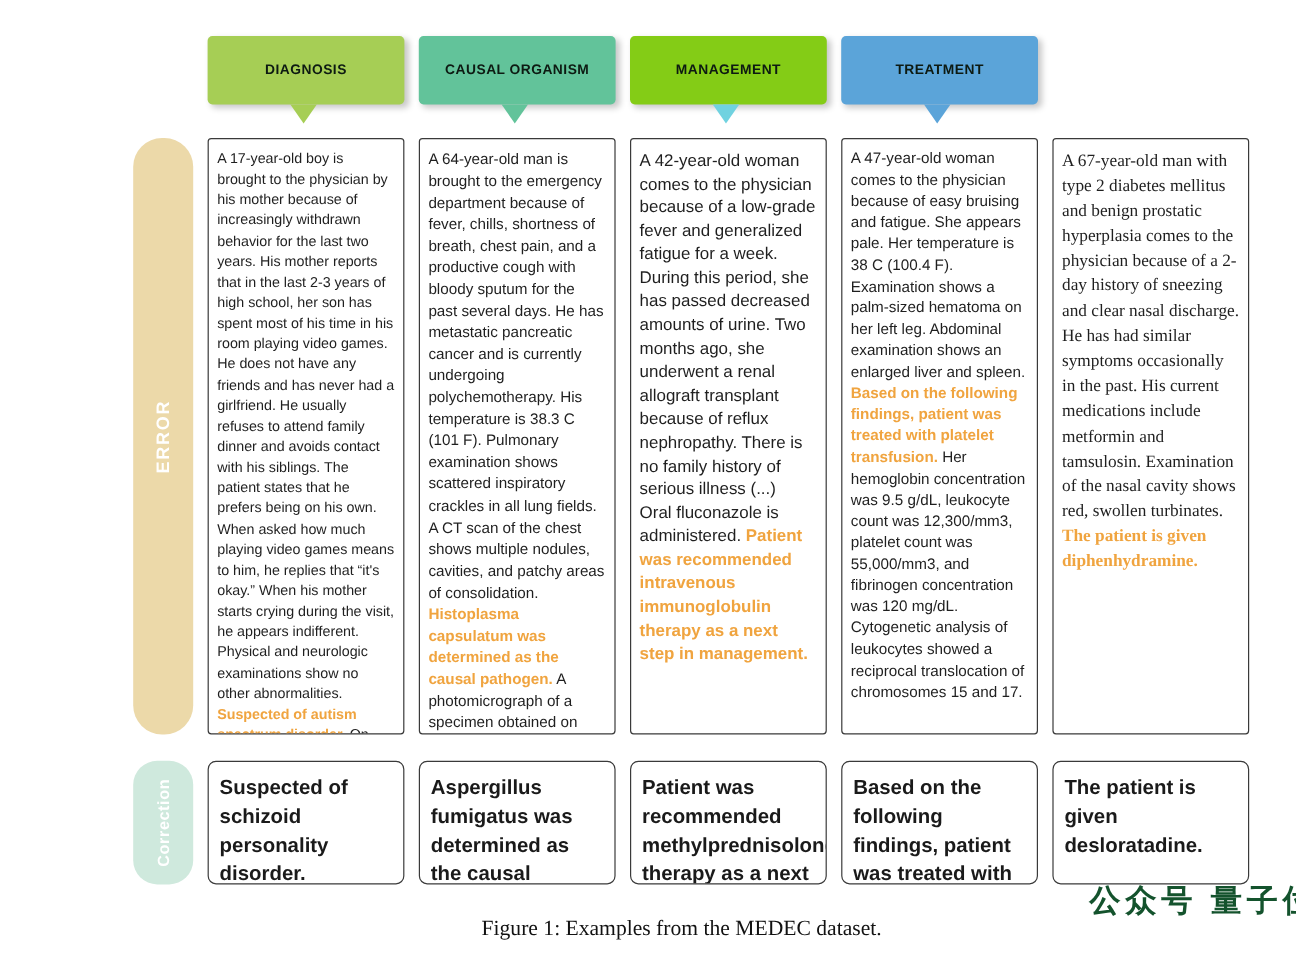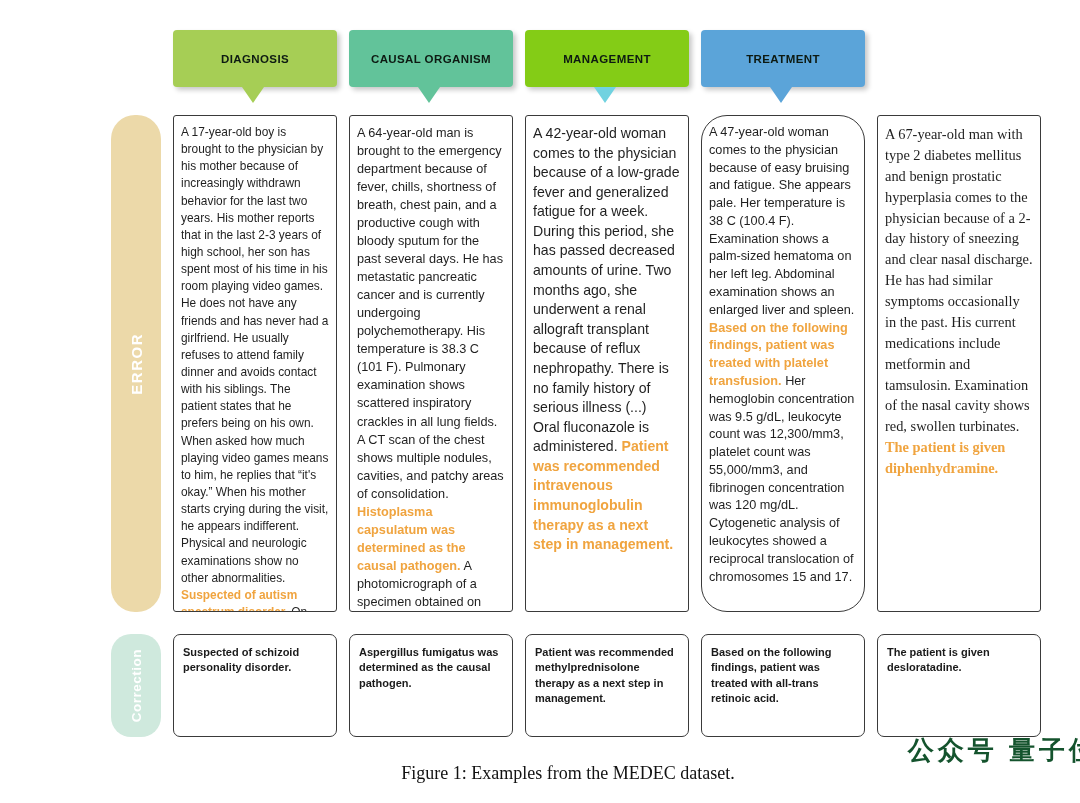--- a/index.html
+++ b/index.html
@@ -55,33 +55,33 @@
     border:1.5px solid #3a3a3a;border-radius:3px;
     background:#fff;
     padding:8px 7px;box-sizing:border-box;
     overflow:hidden;
     color:#1f1f1f;
     white-space:pre-wrap;
   }
   .fs1{font-size:11.9px;line-height:1.44;}
   .fs2{font-size:12.7px;line-height:1.42;}
   .fs3{font-size:14.1px;line-height:1.39;}
-  .fs4{font-size:12.7px;line-height:1.40;border-radius:26px;}
+  .fs4{font-size:12.7px;line-height:1.40;}
   .fs5{font-size:14.4px;line-height:1.45;font-family:Liberation Serif, serif;}
   .hl{color:var(--hl,#f0a43f);font-weight:700;}
 
   
   .correction-row{margin-top:22px;}
   .correction-box{
     width:164px;flex:0 0 164px;height:103px;
     border:1.5px solid #3a3a3a;border-radius:7px;
     background:#fff;
     padding:10px 9px;box-sizing:border-box;
     overflow:hidden;
-    font-size:11px;font-weight:700;line-height:1.4;color:#1a1a1a;
+    font-size:17px;font-weight:700;line-height:1.4;color:#1a1a1a;
   }
 
   
   .caption{
     margin-top:26px;
     text-align:center;
     font-family:"Liberation Serif","DejaVu Serif",serif;
     font-size:18px;color:#121212;
     transform:translateX(-15px);
   }

